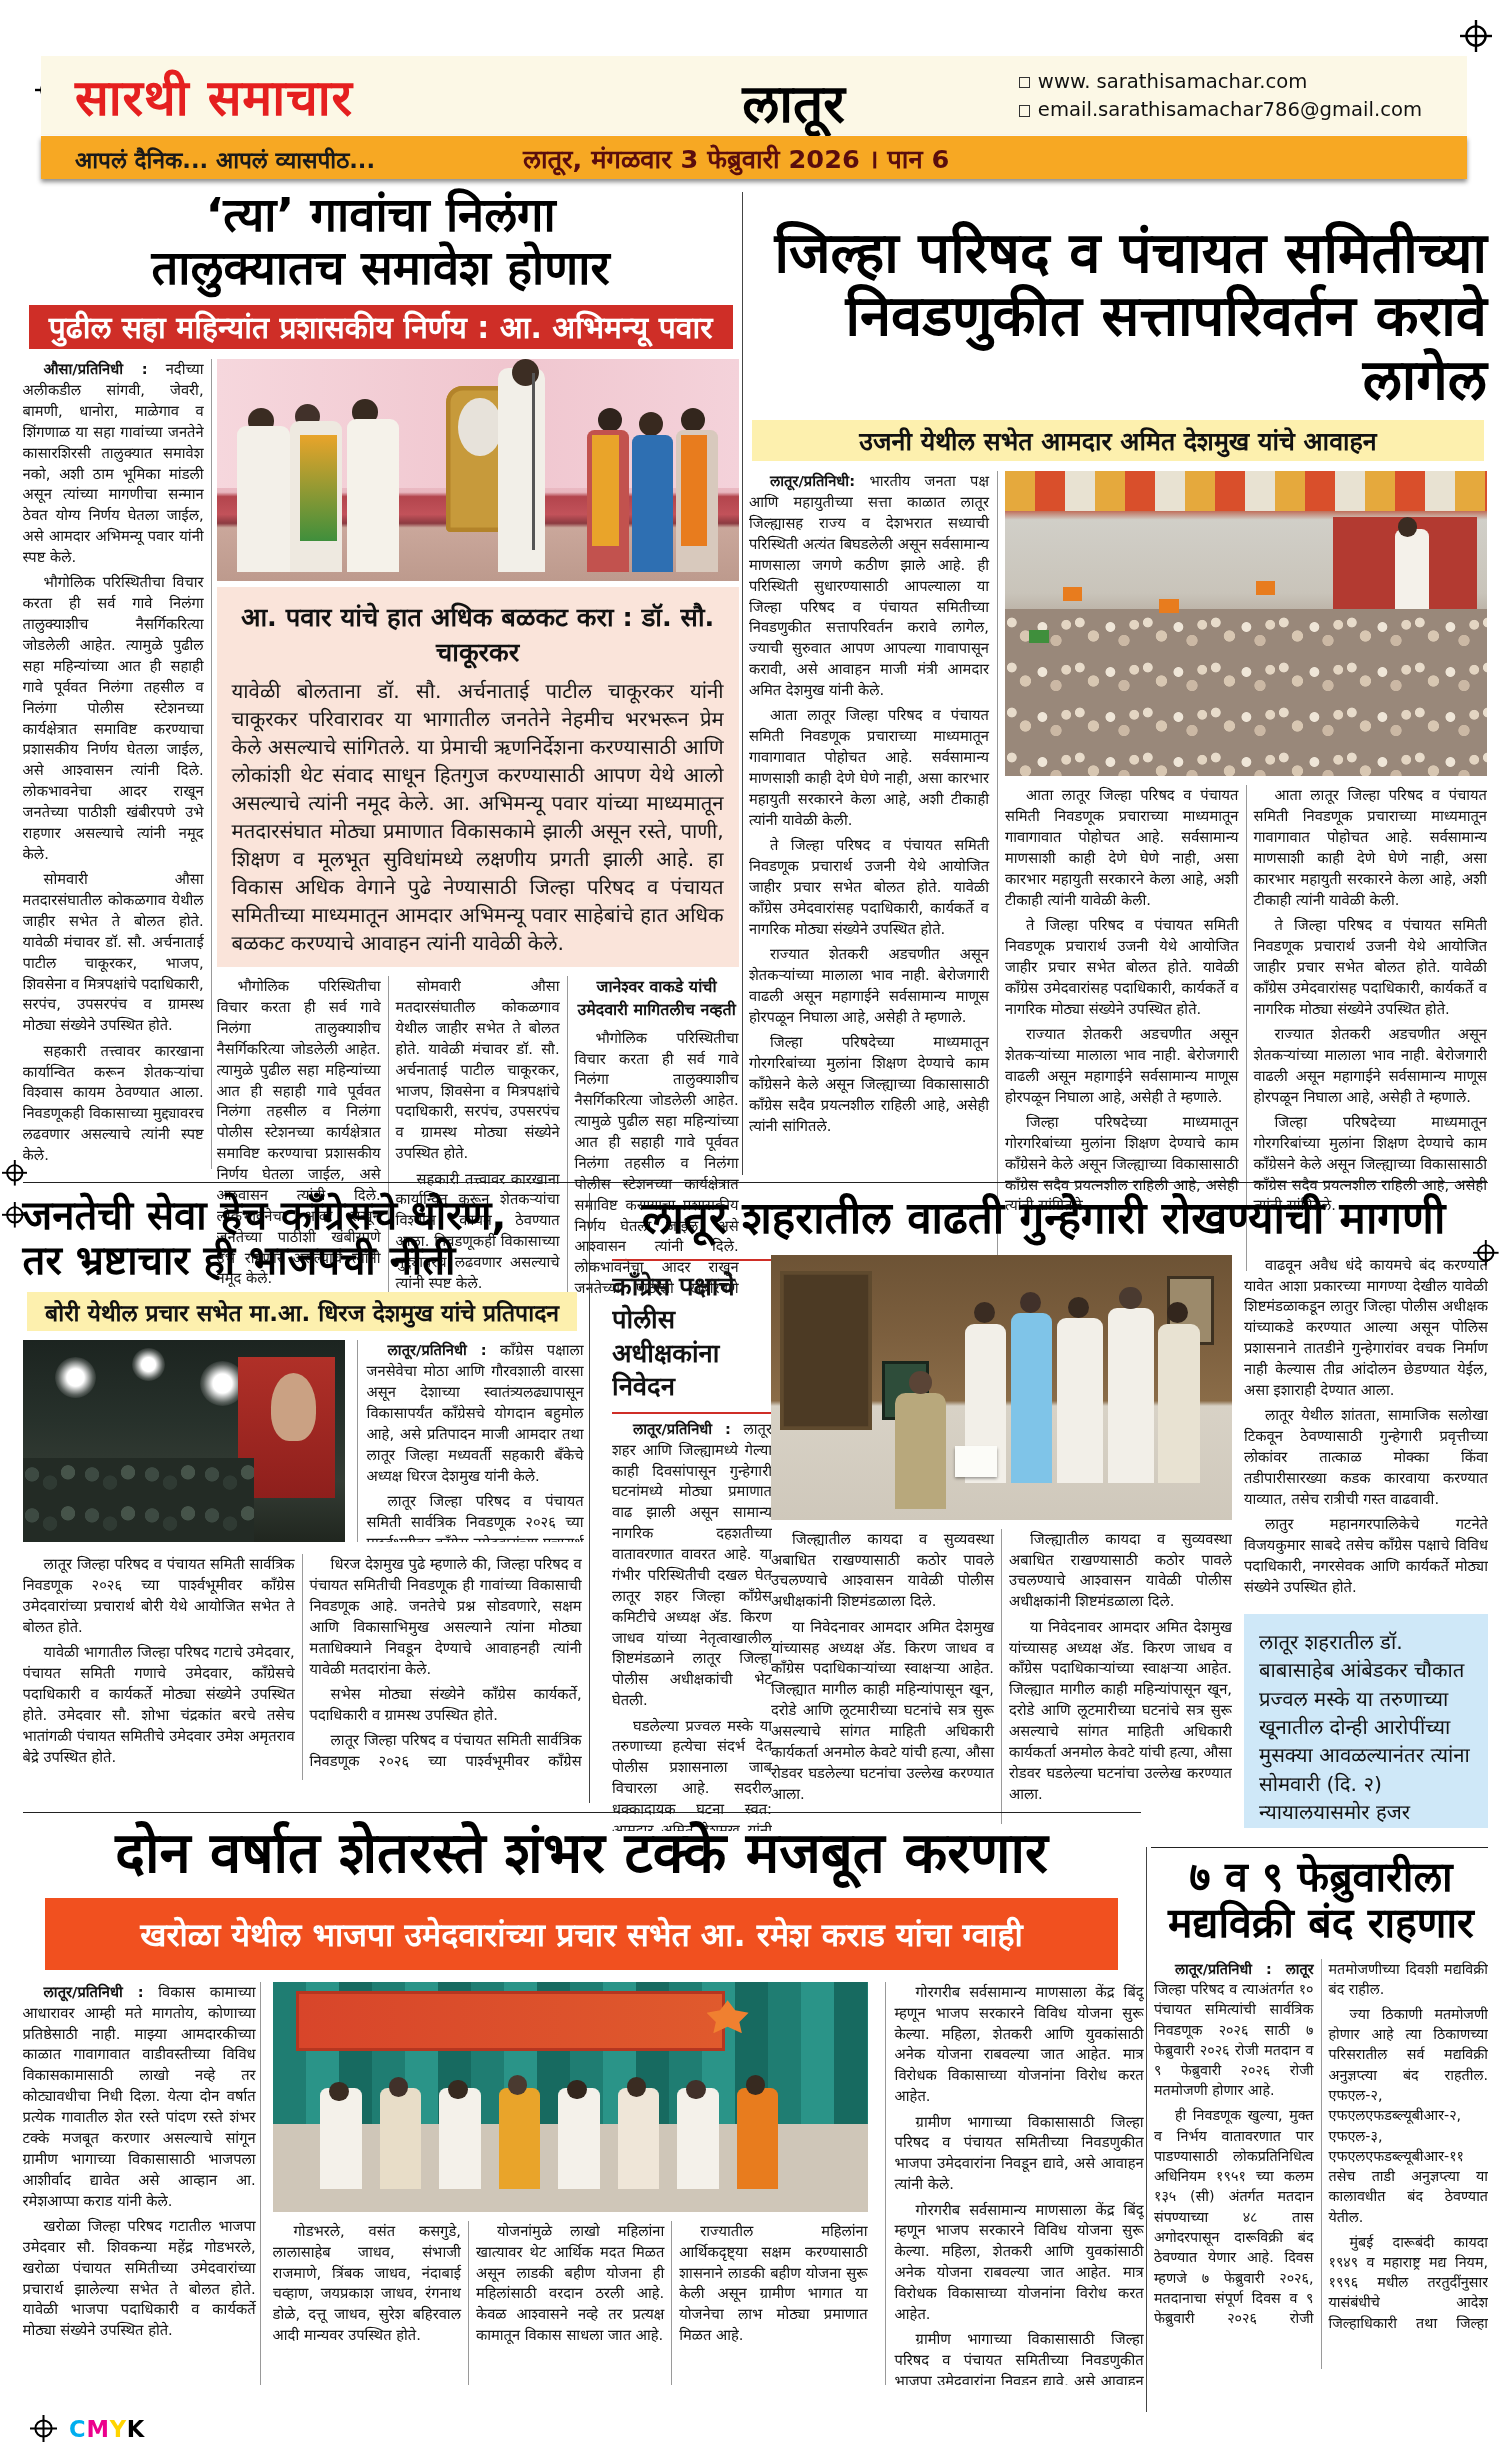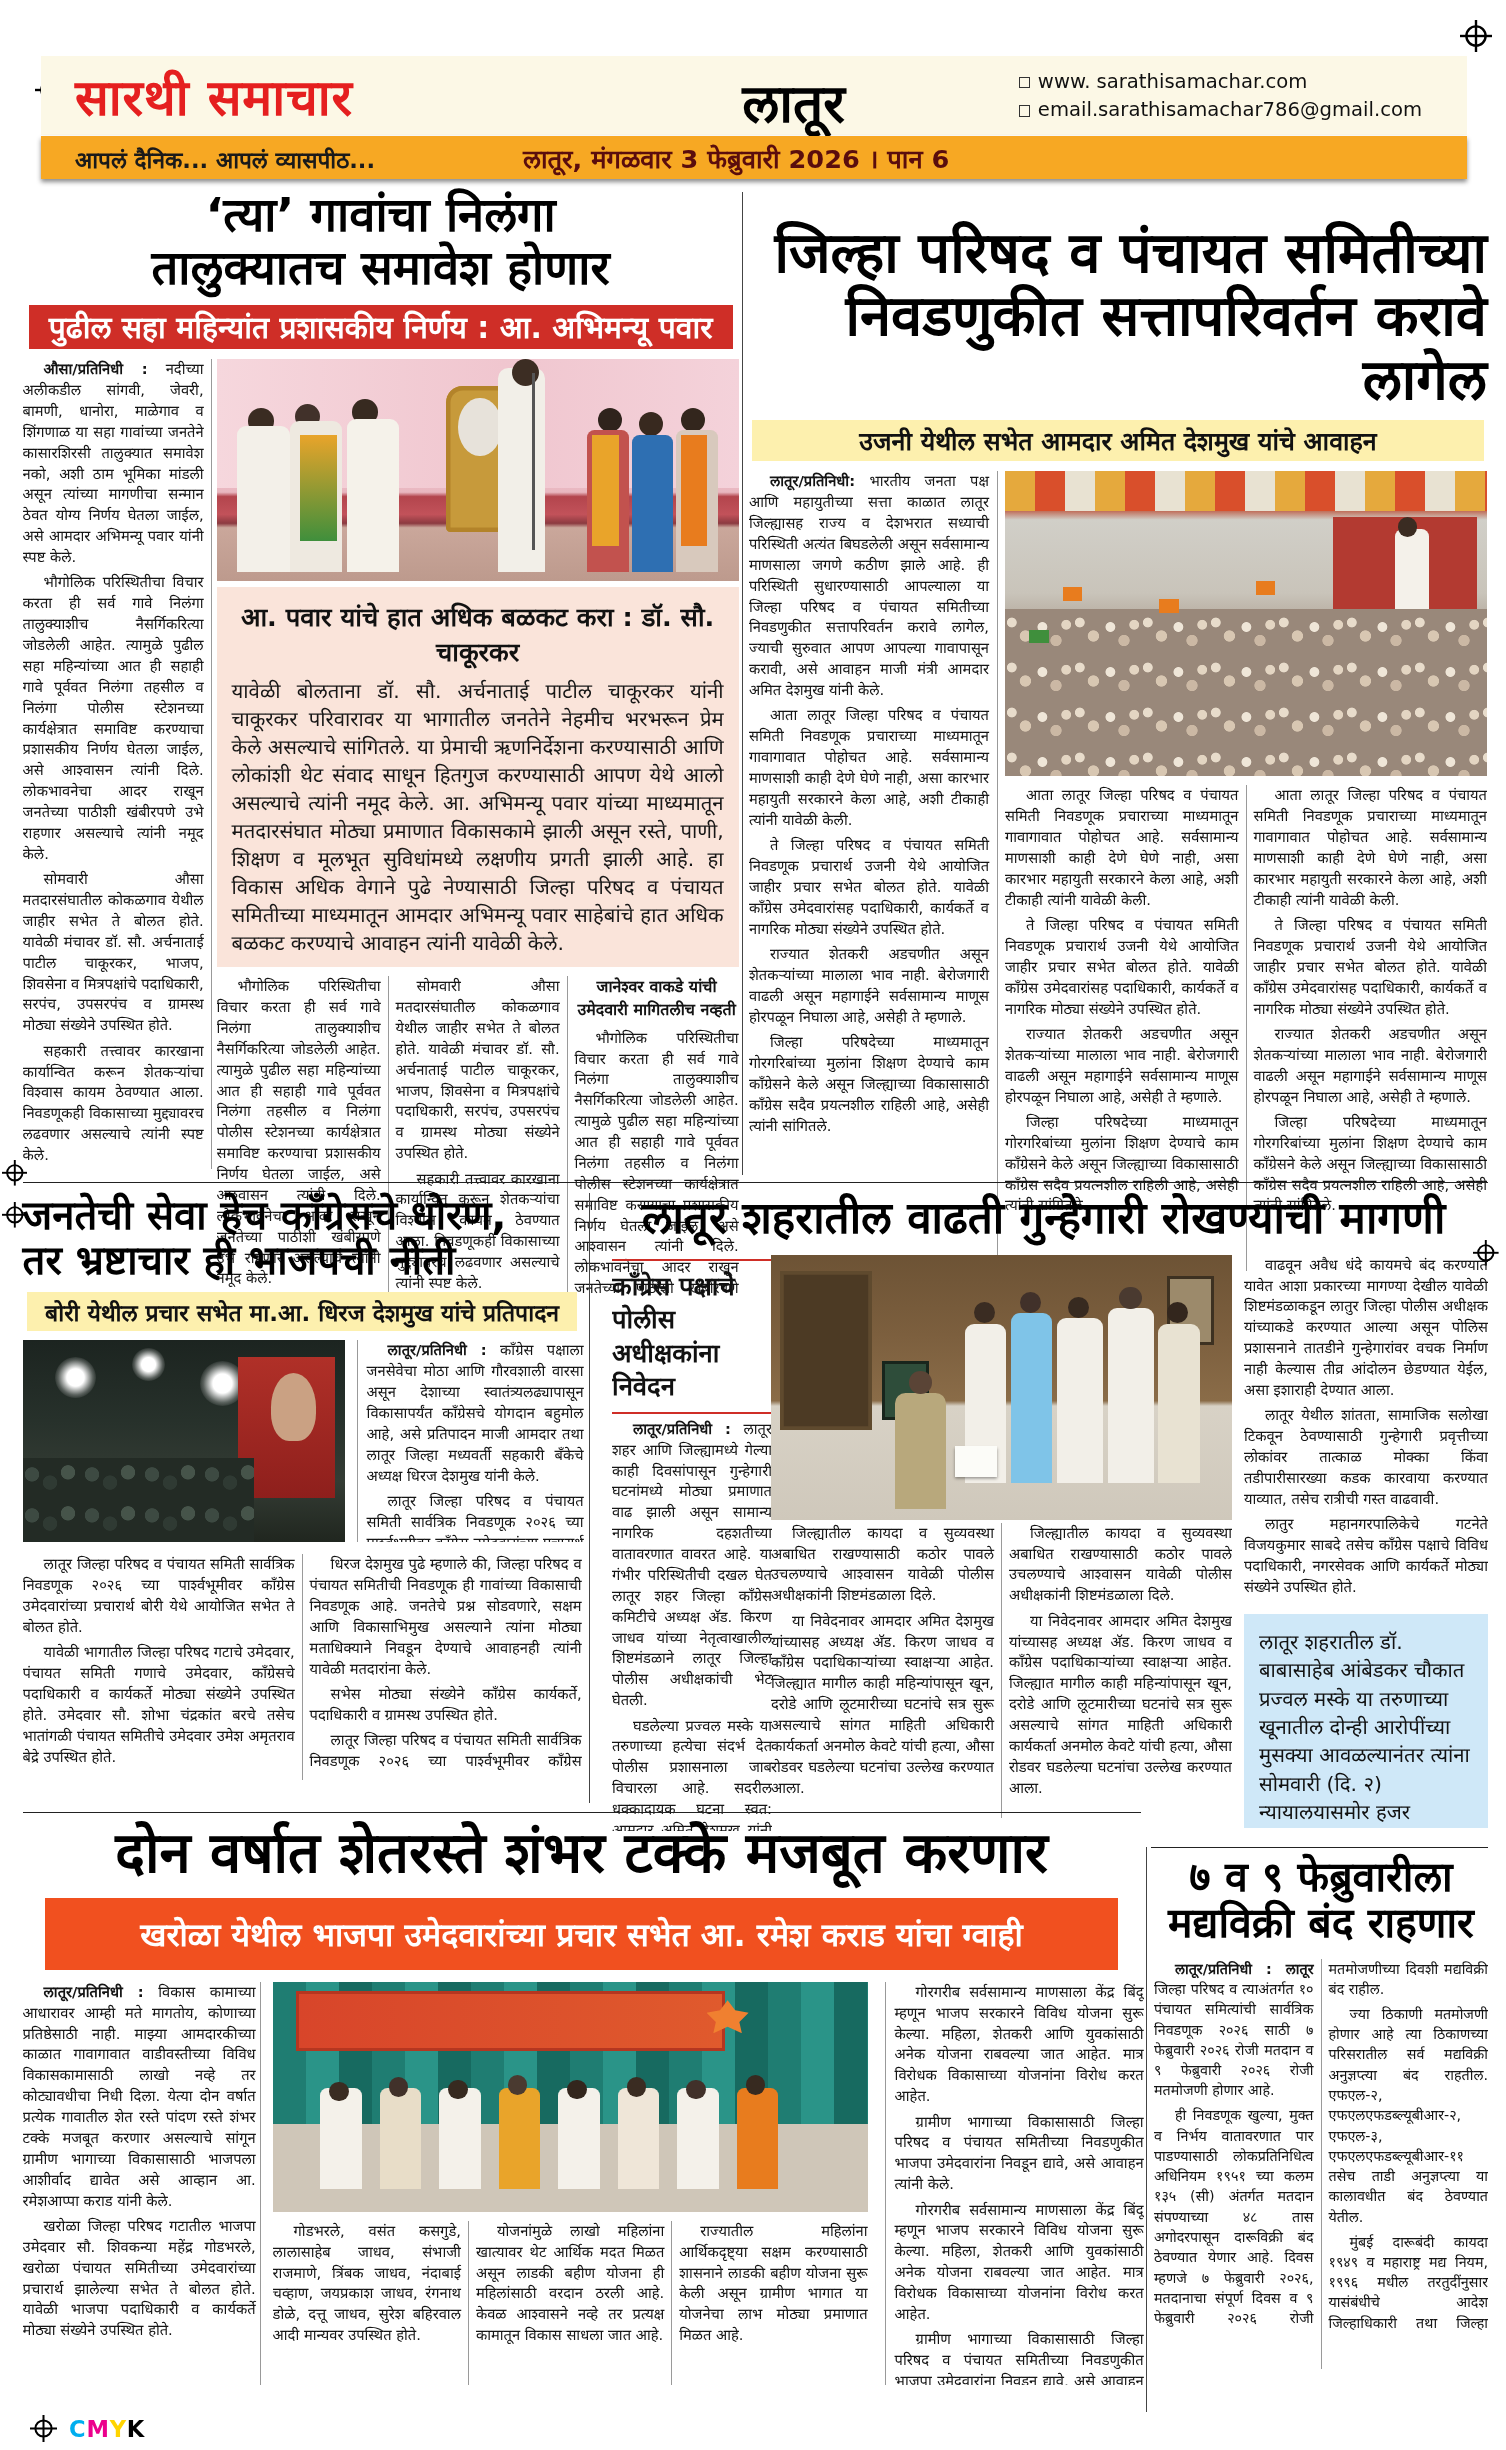--- a/index.html
+++ b/index.html
@@ -309,21 +309,21 @@
           <div class="man" style="left:62%;top:24%;width:10%;height:62%;"></div>
           <div class="man" style="left:73%;top:20%;width:10%;height:66%;"></div>
           <div class="man" style="left:84%;top:26%;width:9%;height:60%;background:#e8e2d2;"></div>
           <div class="head" style="left:44%;top:18%;width:21px;height:21px;background:#3a2c22;"></div>
           <div class="head" style="left:54%;top:14%;width:21px;height:21px;background:#41312a;"></div>
           <div class="head" style="left:64.5%;top:16%;width:21px;height:21px;background:#372a20;"></div>
           <div class="head" style="left:75.5%;top:12%;width:22.6px;height:22.6px;background:#4a3a30;"></div>
           <div class="head" style="left:86%;top:18%;width:21px;height:21px;background:#33261d;"></div>
           <div class="paper"></div>
         </div>
-        <div class="bodytext cols2" style="margin-top:3px;height:295px;">
+        <div class="bodytext cols2" style="margin-top:9px;height:295px;">
           <div>
               <p>जिल्ह्यातील कायदा व सुव्यवस्था अबाधित राखण्यासाठी कठोर पावले उचलण्याचे आश्वासन यावेळी पोलीस अधीक्षकांनी शिष्टमंडळाला दिले.</p>
               <p>या निवेदनावर आमदार अमित देशमुख यांच्यासह अध्यक्ष अ‍ॅड. किरण जाधव व काँग्रेस पदाधिकाऱ्यांच्या स्वाक्षऱ्या आहेत. जिल्ह्यात मागील काही महिन्यांपासून खून, दरोडे आणि लूटमारीच्या घटनांचे सत्र सुरू असल्याचे सांगत माहिती अधिकारी कार्यकर्ता अनमोल केवटे यांची हत्या, औसा रोडवर घडलेल्या घटनांचा उल्लेख करण्यात आला.</p>
               <p>जिल्ह्यातील कायदा व सुव्यवस्था अबाधित राखण्यासाठी कठोर पावले उचलण्याचे आश्वासन यावेळी पोलीस अधीक्षकांनी शिष्टमंडळाला दिले.</p>
               <p>या निवेदनावर आमदार अमित देशमुख यांच्यासह अध्यक्ष अ‍ॅड. किरण जाधव व काँग्रेस पदाधिकाऱ्यांच्या स्वाक्षऱ्या आहेत. जिल्ह्यात मागील काही महिन्यांपासून खून, दरोडे आणि लूटमारीच्या घटनांचे सत्र सुरू असल्याचे सांगत माहिती अधिकारी कार्यकर्ता अनमोल केवटे यांची हत्या, औसा रोडवर घडलेल्या घटनांचा उल्लेख करण्यात आला.</p>
             </div>
         </div>
       </div>
       <div style="position:absolute;left:645px;top:0;width:244px;">
         <div class="bodytext" style="height:352px;">

